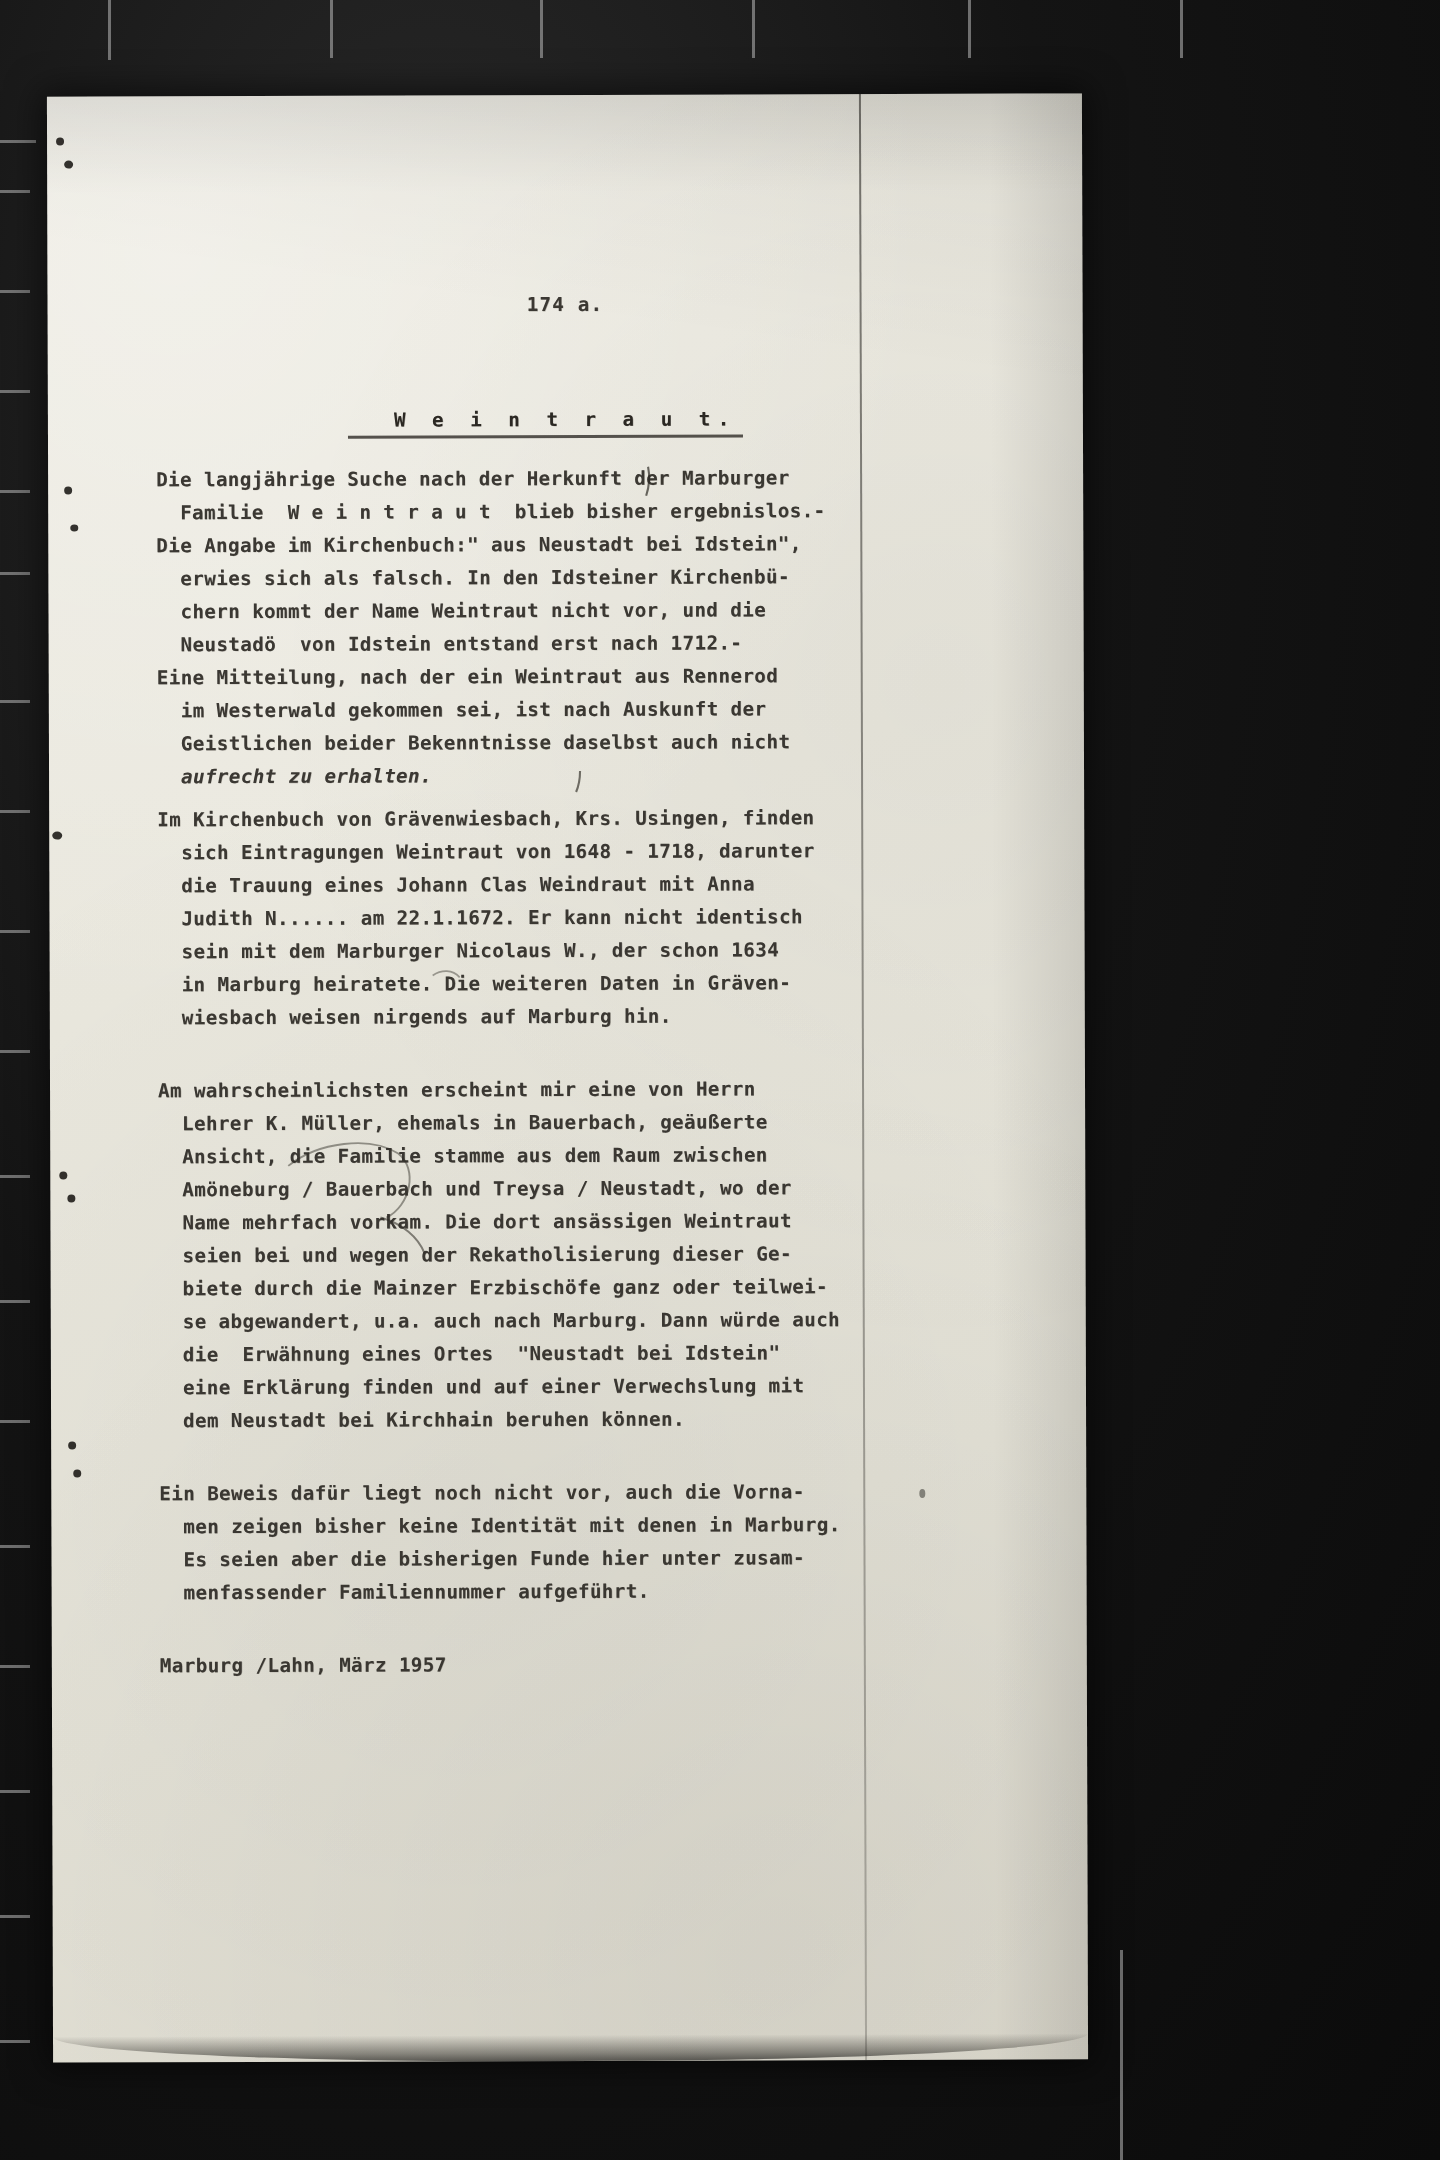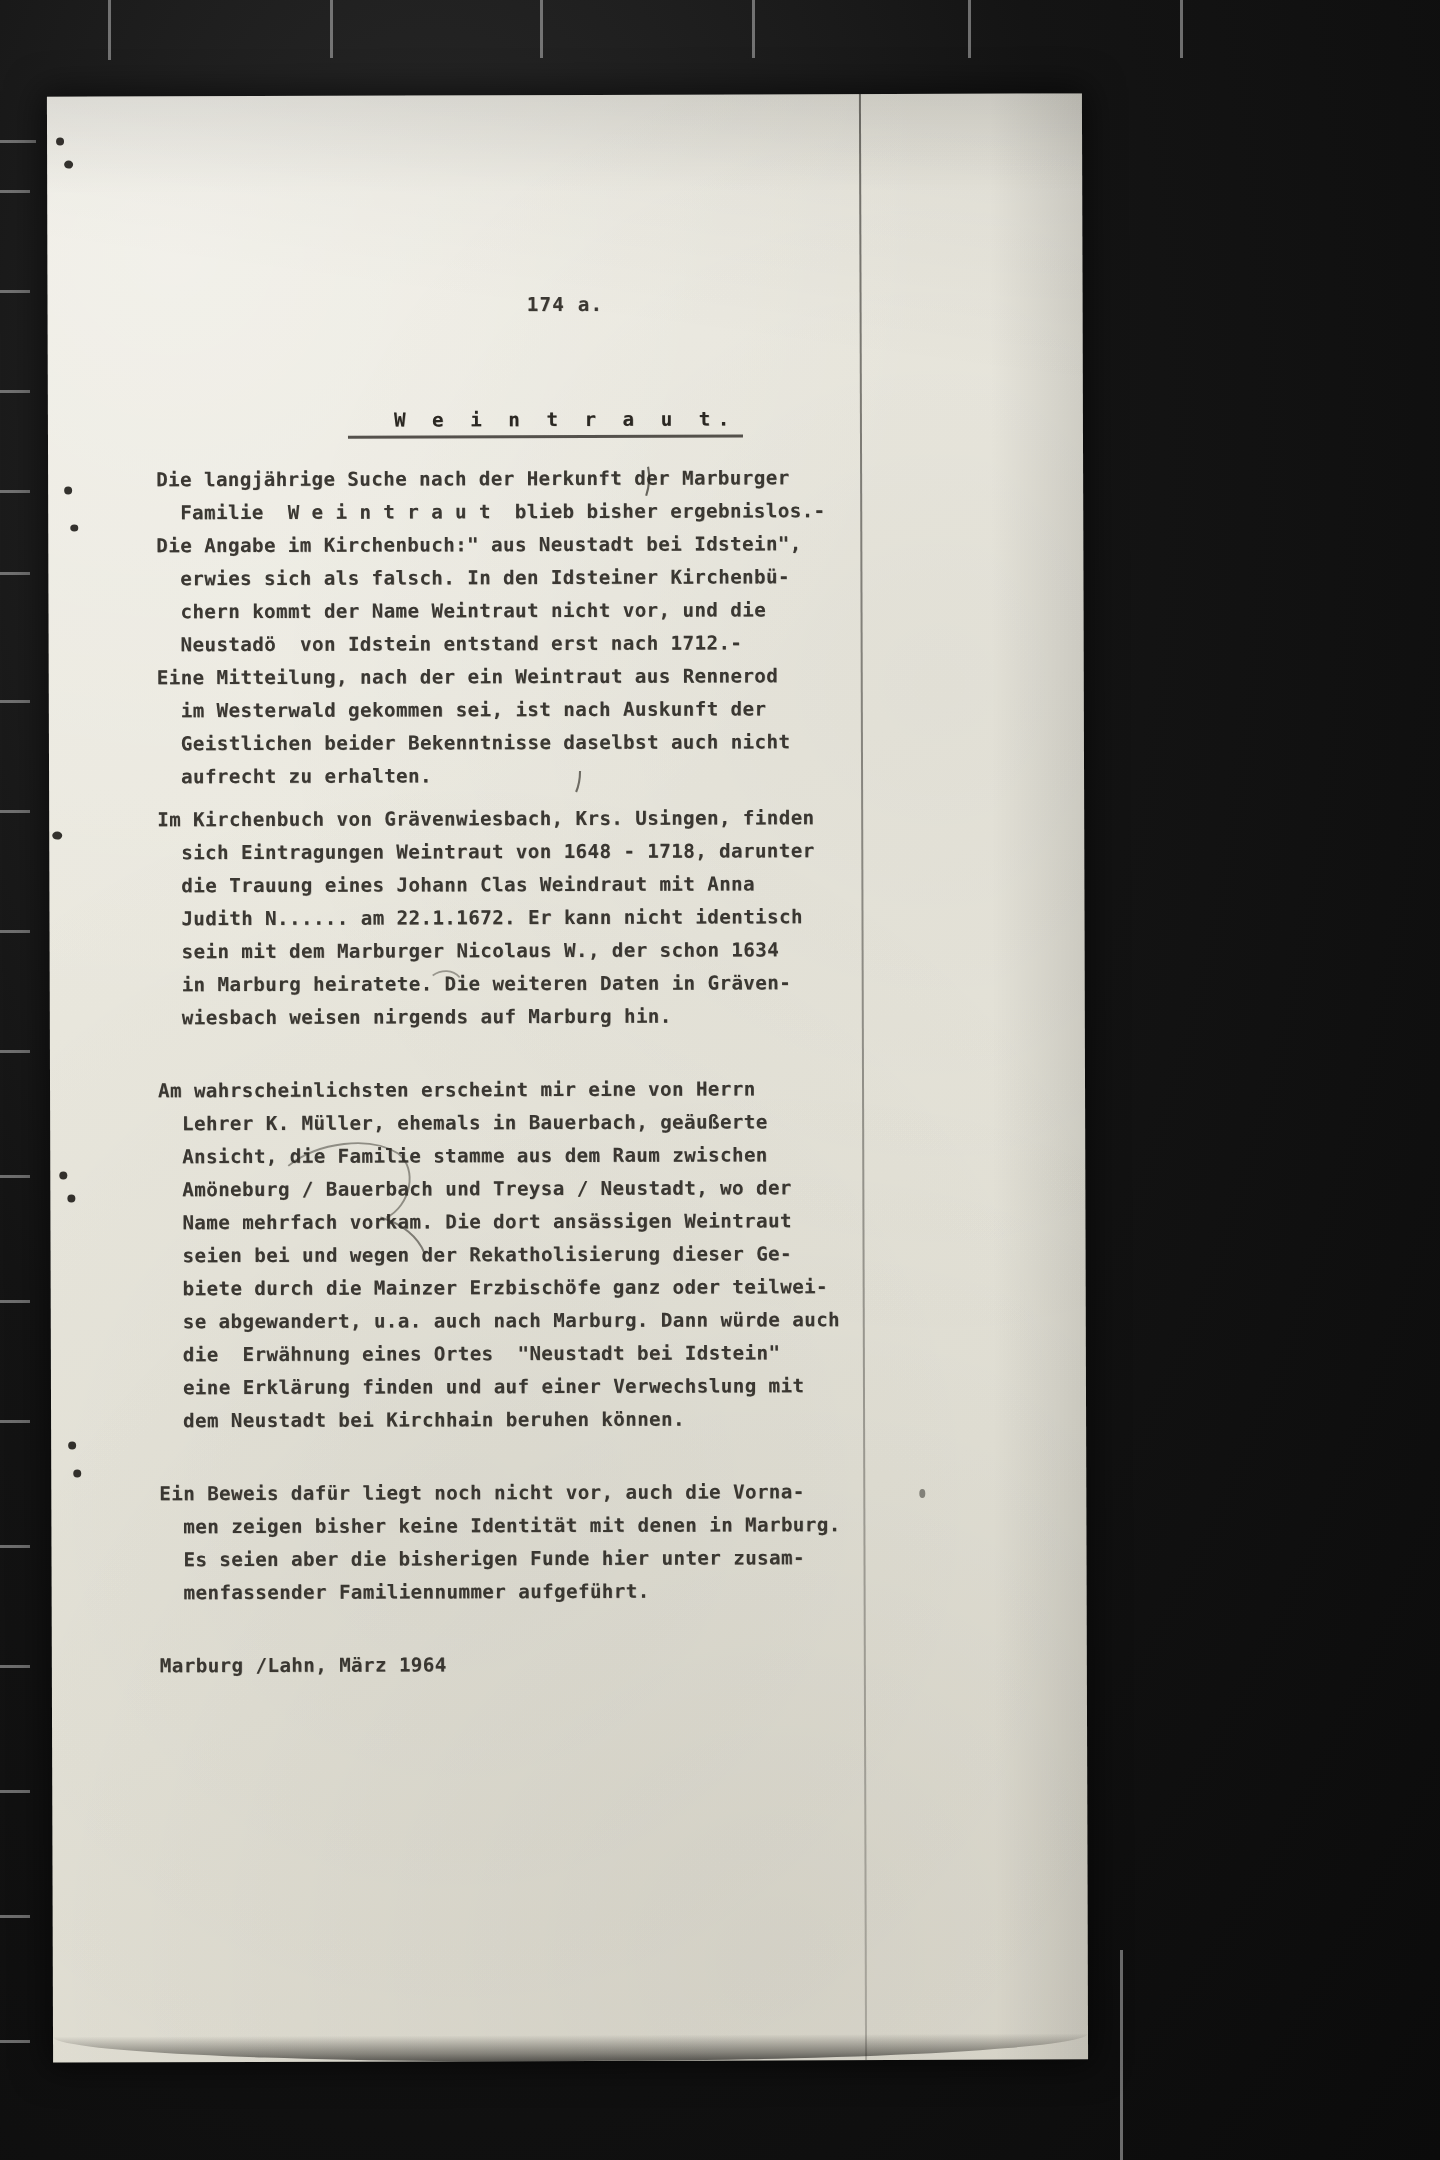--- a/index.html
+++ b/index.html
@@ -211,21 +211,21 @@
 
       <div class="line" style="left:108px; top:372px;">Die langjährige Suche nach der Herkunft der Marburger</div>
       <div class="line" style="left:108px; top:405px;">  Familie  W e i n t r a u t  blieb bisher ergebnislos.-</div>
       <div class="line" style="left:108px; top:438px;">Die Angabe im Kirchenbuch:" aus Neustadt bei Idstein",</div>
       <div class="line" style="left:108px; top:471px;">  erwies sich als falsch. In den Idsteiner Kirchenbü-</div>
       <div class="line" style="left:108px; top:504px;">  chern kommt der Name Weintraut nicht vor, und die</div>
       <div class="line" style="left:108px; top:537px;">  Neustadö  von Idstein entstand erst nach 1712.-</div>
       <div class="line" style="left:108px; top:570px;">Eine Mitteilung, nach der ein Weintraut aus Rennerod</div>
       <div class="line" style="left:108px; top:603px;">  im Westerwald gekommen sei, ist nach Auskunft der</div>
       <div class="line" style="left:108px; top:636px;">  Geistlichen beider Bekenntnisse daselbst auch nicht</div>
-      <div class="line" style="left:108px; top:669px;">  aufrecht zu erhalten.</div>
+      <div class="line" style="left:108px; top:669px;font-style:italic;">  aufrecht zu erhalten.</div>
 
       <div class="line" style="left:108px; top:712px;">Im Kirchenbuch von Grävenwiesbach, Krs. Usingen, finden</div>
       <div class="line" style="left:108px; top:745px;">  sich Eintragungen Weintraut von 1648 - 1718, darunter</div>
       <div class="line" style="left:108px; top:778px;">  die Trauung eines Johann Clas Weindraut mit Anna</div>
       <div class="line" style="left:108px; top:811px;">  Judith N...... am 22.1.1672. Er kann nicht identisch</div>
       <div class="line" style="left:108px; top:844px;">  sein mit dem Marburger Nicolaus W., der schon 1634</div>
       <div class="line" style="left:108px; top:877px;">  in Marburg heiratete. Die weiteren Daten in Gräven-</div>
       <div class="line" style="left:108px; top:910px;">  wiesbach weisen nirgends auf Marburg hin.</div>
 
       <div class="line" style="left:108px; top:983px;">Am wahrscheinlichsten erscheint mir eine von Herrn</div>
@@ -238,17 +238,17 @@
       <div class="line" style="left:108px; top:1214px;">  se abgewandert, u.a. auch nach Marburg. Dann würde auch</div>
       <div class="line" style="left:108px; top:1247px;">  die  Erwähnung eines Ortes  "Neustadt bei Idstein"</div>
       <div class="line" style="left:108px; top:1280px;">  eine Erklärung finden und auf einer Verwechslung mit</div>
       <div class="line" style="left:108px; top:1313px;">  dem Neustadt bei Kirchhain beruhen können.</div>
 
       <div class="line" style="left:108px; top:1386px;">Ein Beweis dafür liegt noch nicht vor, auch die Vorna-</div>
       <div class="line" style="left:108px; top:1419px;">  men zeigen bisher keine Identität mit denen in Marburg.</div>
       <div class="line" style="left:108px; top:1452px;">  Es seien aber die bisherigen Funde hier unter zusam-</div>
       <div class="line" style="left:108px; top:1485px;">  menfassender Familiennummer aufgeführt.</div>
 
-      <div class="line" style="left:108px; top:1558px;">Marburg /Lahn, März 1964</div>
+      <div class="line" style="left:108px; top:1558px;">Marburg /Lahn, März 1957</div>
 
     </div>
   </div>
 </div>
 
 </body></html>

